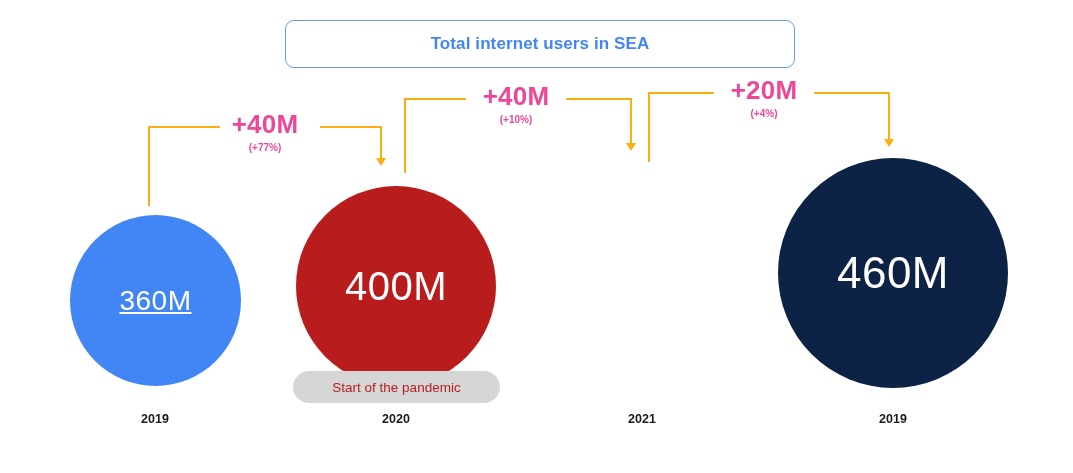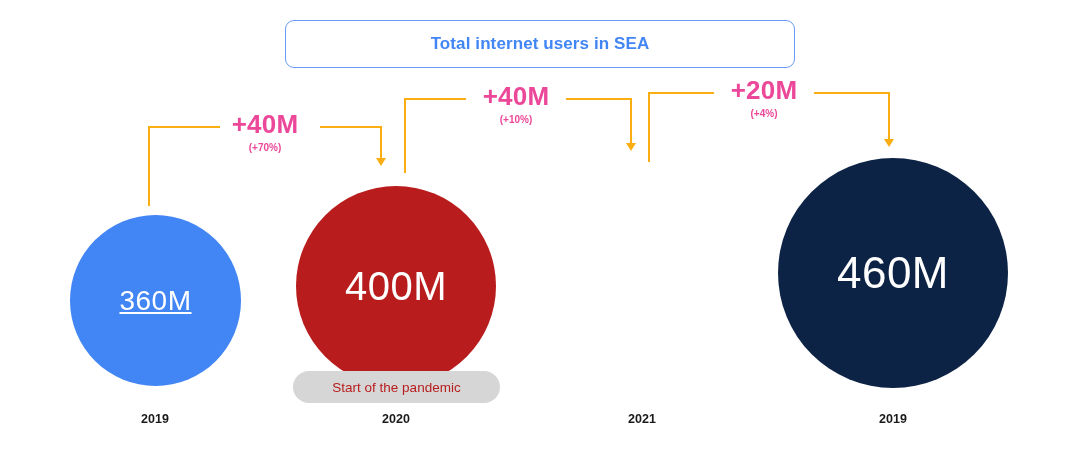--- a/index.html
+++ b/index.html
@@ -127,21 +127,21 @@
   </div>
 
   <div class="annotation">
     <div class="ann-line ann-v" style="left:148px; top:126px; height:80px;"></div>
     <div class="ann-line ann-h" style="left:148px; top:126px; width:72px;"></div>
     <div class="ann-line ann-h" style="left:320px; top:126px; width:62px;"></div>
     <div class="ann-line ann-v" style="left:380px; top:126px; height:35px;"></div>
     <div class="ann-arrowhead" style="left:376px; top:158px;"></div>
     <div class="ann-labels" style="left:210px; top:111px; width:110px;">
       <div class="ann-delta">+40M</div>
-      <div class="ann-pct">(+70%)</div>
+      <div class="ann-pct">(+77%)</div>
     </div>
   </div>
 
   <div class="annotation">
     <div class="ann-line ann-v" style="left:404px; top:98px; height:75px;"></div>
     <div class="ann-line ann-h" style="left:404px; top:98px; width:62px;"></div>
     <div class="ann-line ann-h" style="left:566px; top:98px; width:66px;"></div>
     <div class="ann-line ann-v" style="left:630px; top:98px; height:48px;"></div>
     <div class="ann-arrowhead" style="left:626px; top:143px;"></div>
     <div class="ann-labels" style="left:461px; top:83px; width:110px;">

